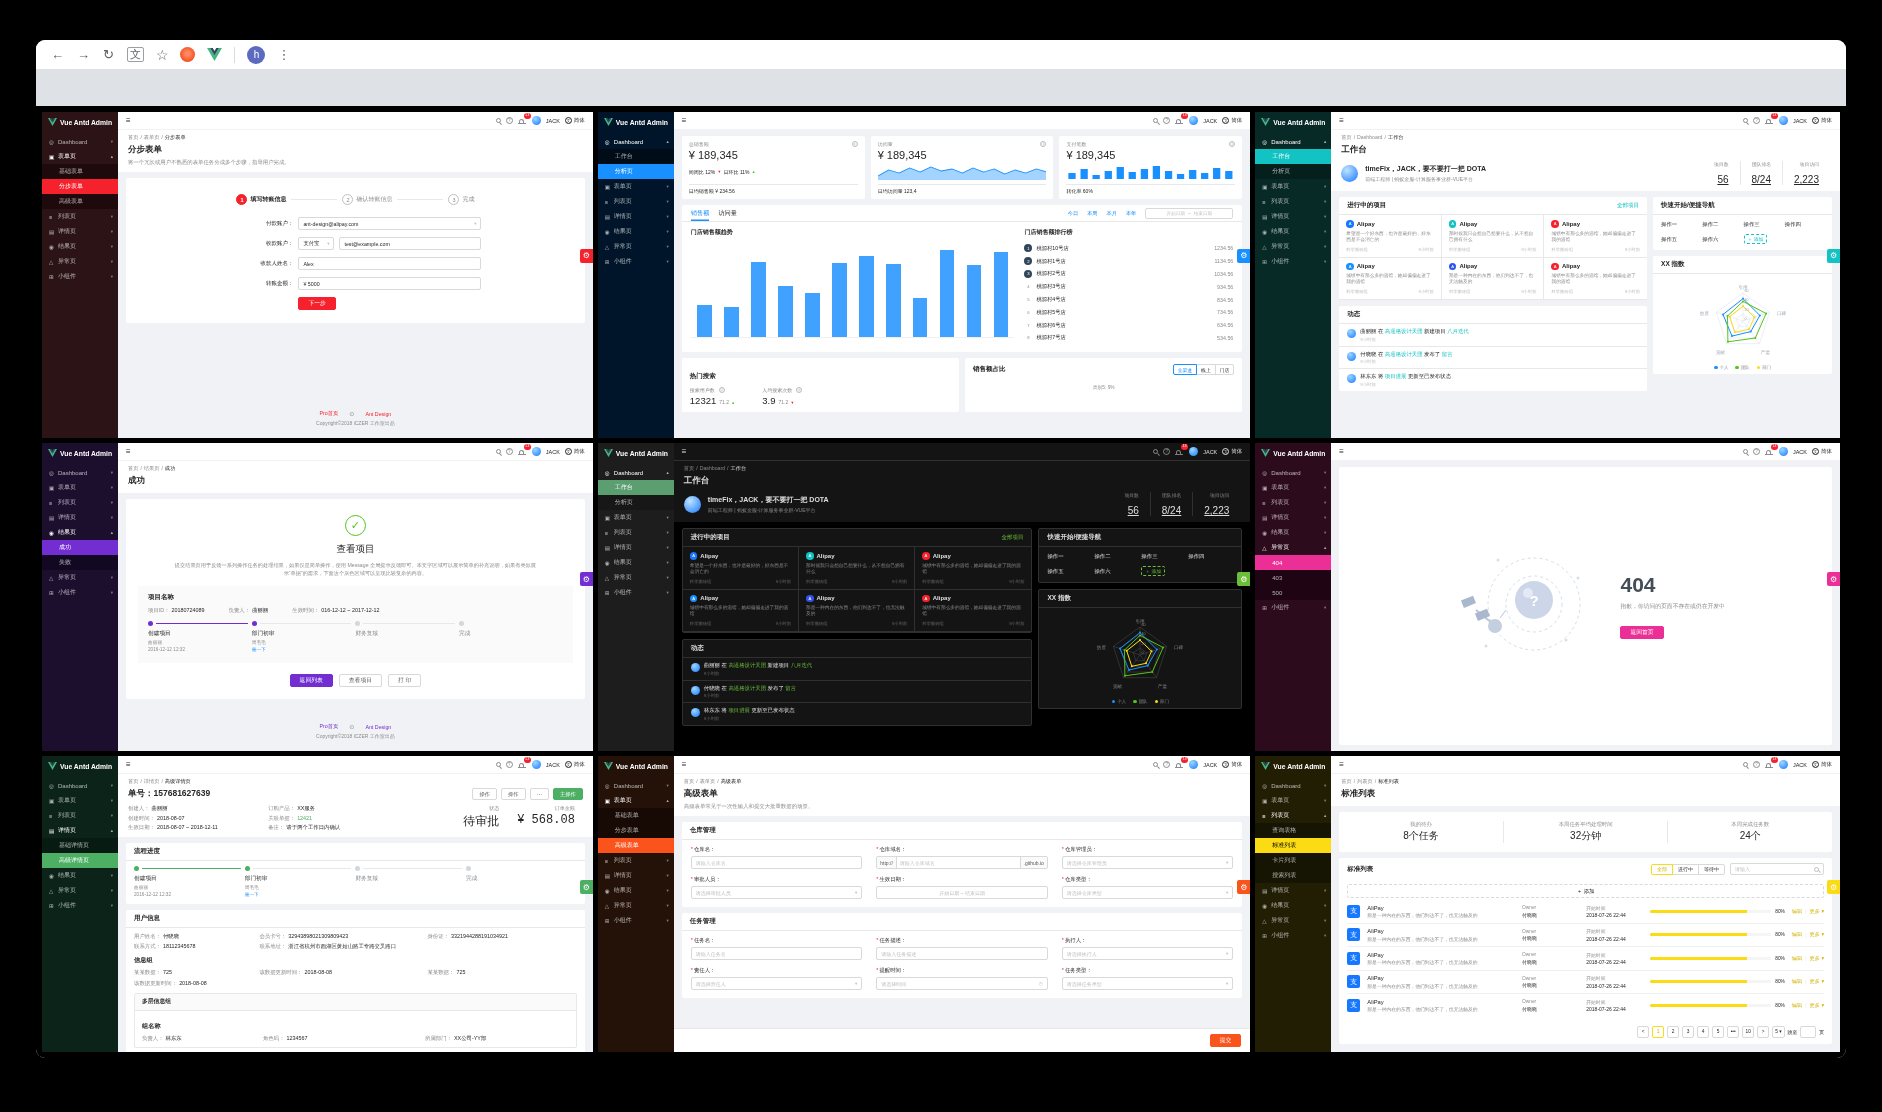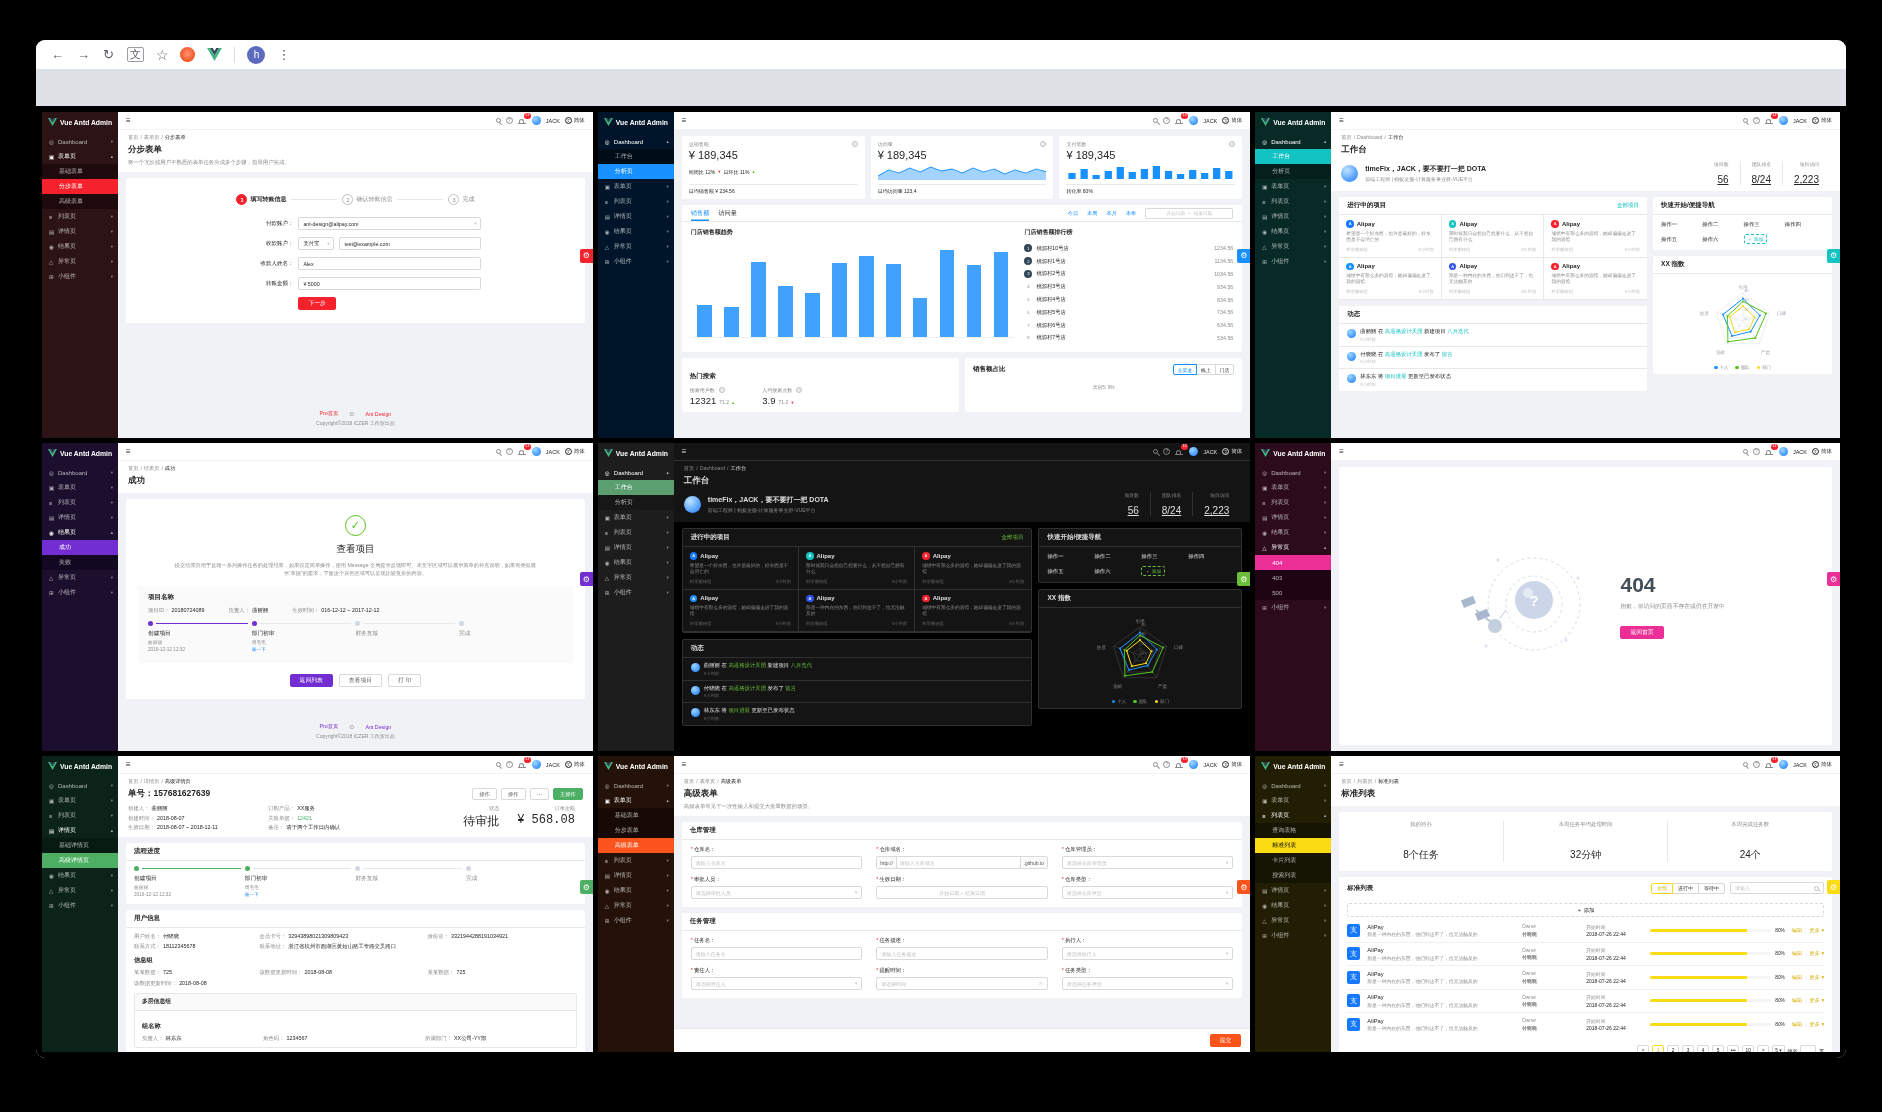--- a/index.html
+++ b/index.html
@@ -236,21 +236,21 @@
 .addon{background:#fafafa;color:#595959;height:100%;display:inline-flex;align-items:center;padding:0 3px;flex:none;}
 .addon.pre2{margin-left:-4px;border-right:1px solid #d9d9d9;}
 .addon.post{margin-right:-4px;border-left:1px solid #d9d9d9;}
 .fctrl .sel{color:#bfbfbf;font-size:4.5px;flex:none;}
 .submitbar{margin:auto -8px -6px;background:var(--cardbg);border-top:1px solid var(--line);padding:5px 9px;display:flex;justify-content:flex-end;flex:none;}
 
 .stat3{display:flex;padding:9px 0;}
 .st3{flex:1;text-align:center;}
 .st3+.st3{border-left:1px solid var(--line);}
 .st3l{font-size:5.4px;color:var(--tx2);}
-.st3v{font-size:10px;color:var(--tx);margin-top:20px;}
+.st3v{font-size:10px;color:var(--tx);margin-top:1px;}
 .lchead{display:flex;align-items:center;gap:5px;padding:5px 8px 4px;}
 .filters{display:flex;margin-left:auto;}
 .filt{border:1px solid #d9d9d9;background:#fff;padding:1.5px 5px;font-size:5px;color:var(--tx);margin-left:-1px;}
 .filt:first-child{border-radius:2px 0 0 2px;margin-left:0;}
 .filt:last-child{border-radius:0 2px 2px 0;}
 .filt.active{color:var(--lk,#d4b106);border-color:var(--accent);z-index:1;position:relative;}
 .searchbox{width:94px;height:12px;border:1px solid #d9d9d9;border-radius:2px;background:#fff;display:flex;align-items:center;gap:3px;padding:0 4px;font-size:5px;color:#bfbfbf;}
 .searchbox .phx{flex:1;}
 .lbody{padding:2px 8px 4px;}
 .adddash{border:1px dashed #d9d9d9;border-radius:2px;height:14px;display:flex;align-items:center;justify-content:center;font-size:5.4px;color:var(--tx);margin:3px 0 2px;background:#fff;}

